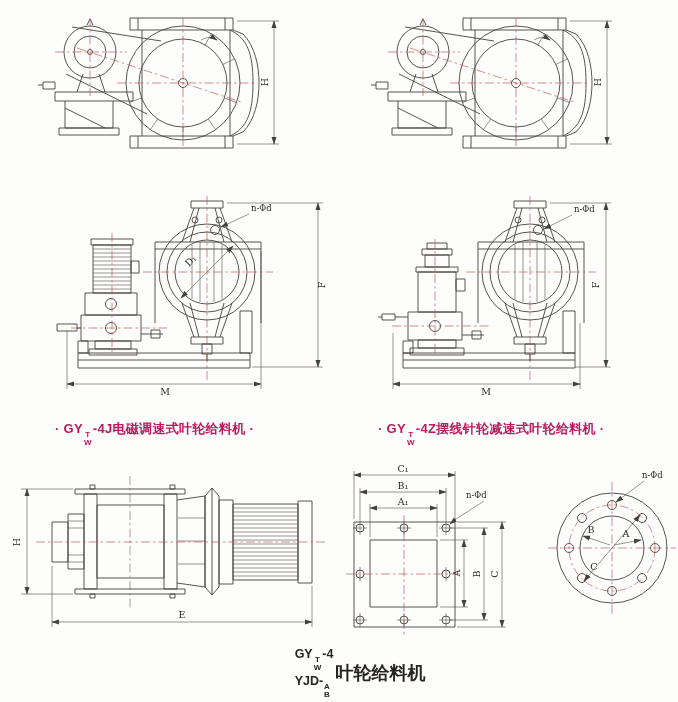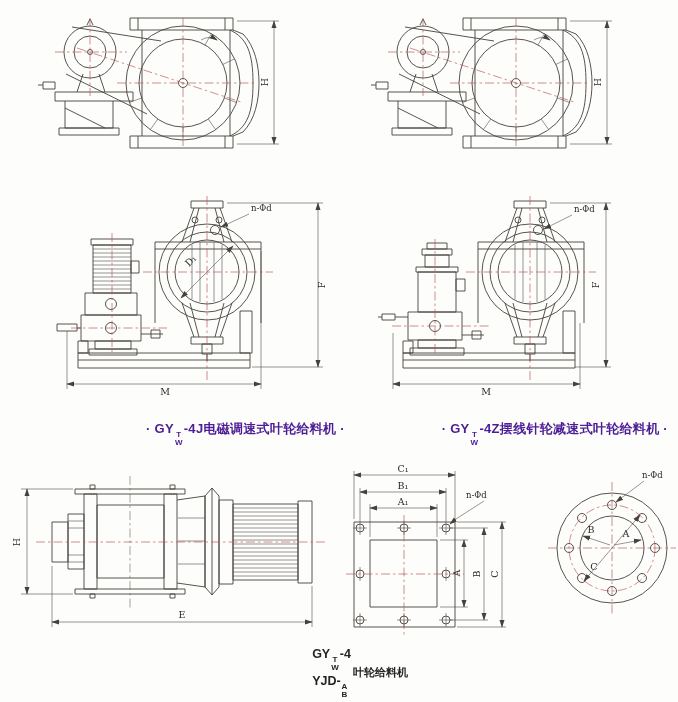--- a/index.html
+++ b/index.html
@@ -8,28 +8,28 @@
   .d{position:absolute}
   
   .ln{stroke:#45413c;stroke-width:.9;fill:none;stroke-linejoin:round}
   .lt{stroke:#45413c;stroke-width:.55;fill:none}
   .cl{stroke:#b85450;stroke-width:.65;fill:none;stroke-dasharray:9 3 2.5 3}
   .cld{stroke:#6f675f;stroke-width:.6;fill:none;stroke-dasharray:9 3 2.5 3}
   .dim{stroke:#45413c;stroke-width:.55;fill:none}
   .dlab{font:9.5px "DejaVu Serif",serif;fill:#2b2926}
   .slab{font:8.5px "DejaVu Serif",serif;fill:#2b2926}
   
-  .cap{position:absolute;text-align:right;font-weight:600;font-size:13px;color:#4c1d95;letter-spacing:.3px;white-space:nowrap}
+  .cap{position:absolute;text-align:left;font-weight:600;font-size:13px;color:#be185d;letter-spacing:.3px;white-space:nowrap}
   .stk{display:inline-flex;flex-direction:column;align-items:center;font-size:8px;line-height:1.05;
        vertical-align:-4px;font-weight:600;margin:0 1px}
   .bcap{position:absolute;display:flex;align-items:center;justify-content:center;gap:2px;
         font-weight:600;color:#262422}
   .mblock{display:flex;flex-direction:column}
   .mline{font-size:12.5px;line-height:1.3;text-align:left;white-space:nowrap}
-  .bsuffix{font-size:11px;white-space:nowrap}
+  .bsuffix{font-size:18px;white-space:nowrap}
 </style>
 </head>
 <body>
 
 <div class="sheet">
 
   <svg width="0" height="0" style="position:absolute" aria-hidden="true">
     <defs>
       <marker id="arr" viewBox="0 0 10 10" refX="9" refY="5" markerWidth="8" markerHeight="8" markerUnits="userSpaceOnUse" orient="auto-start-reverse">
         <path d="M0,1.8 L10,5 L0,8.2 Z" fill="#45413c"></path>

